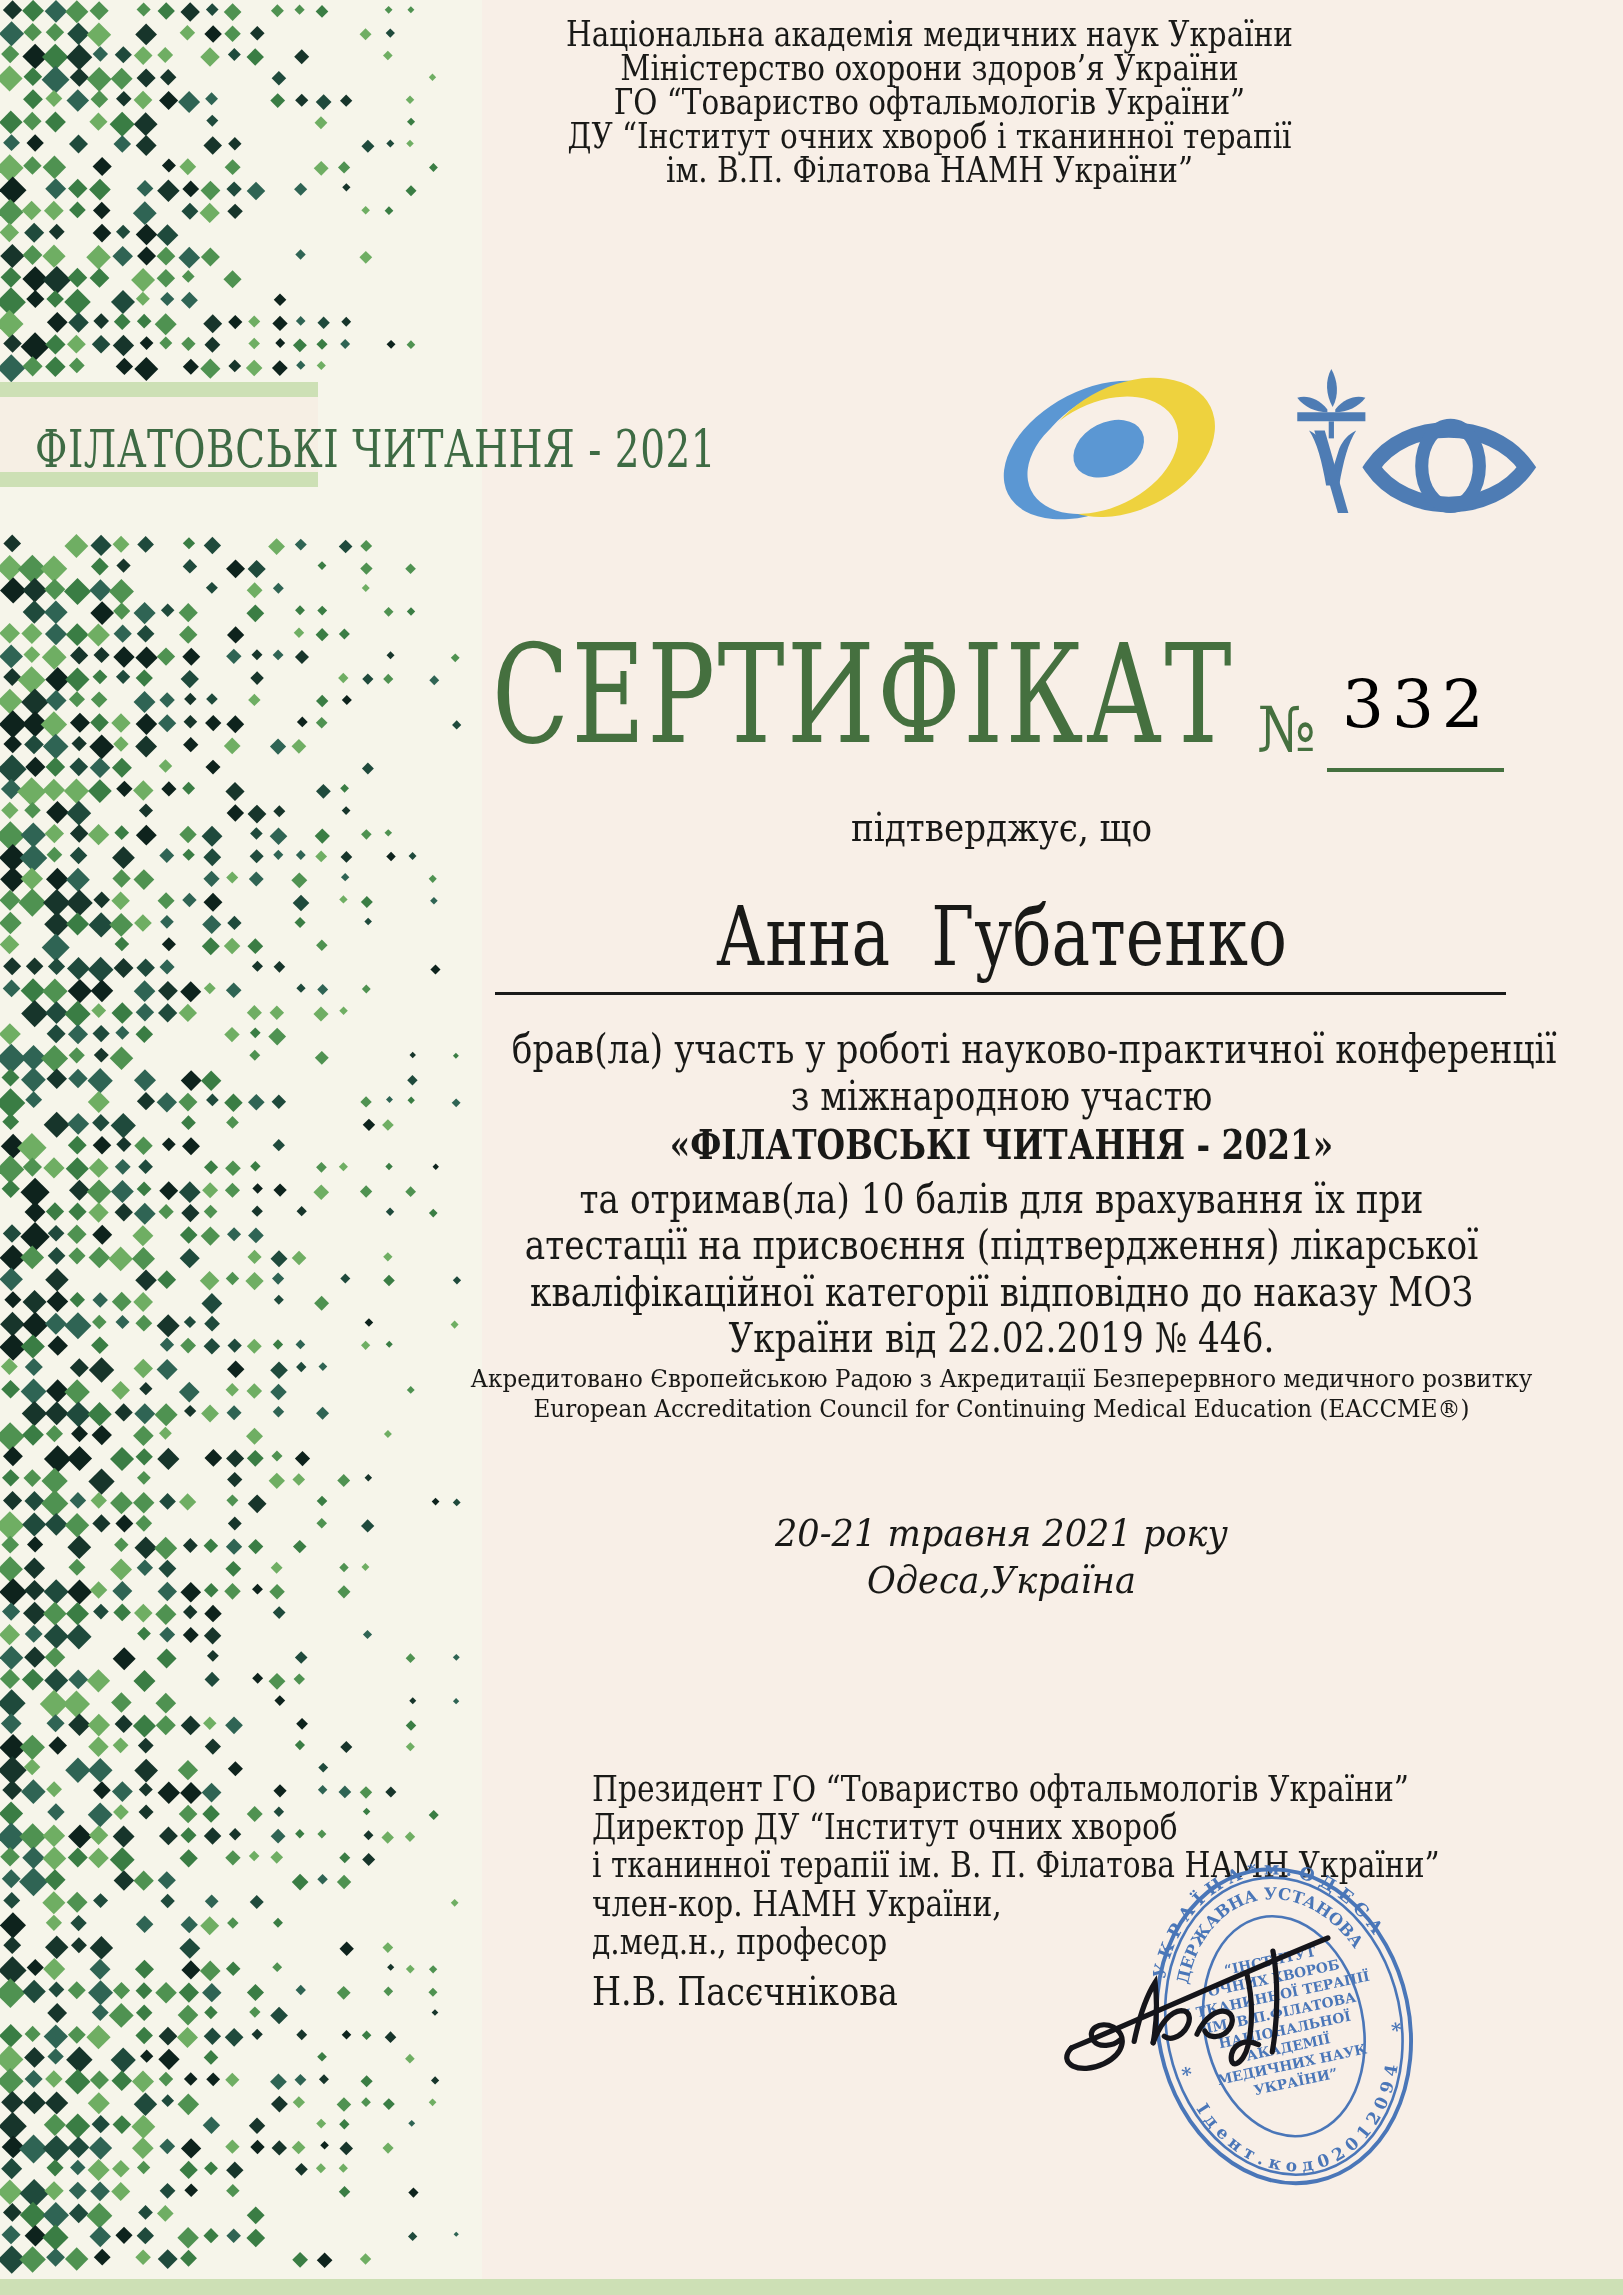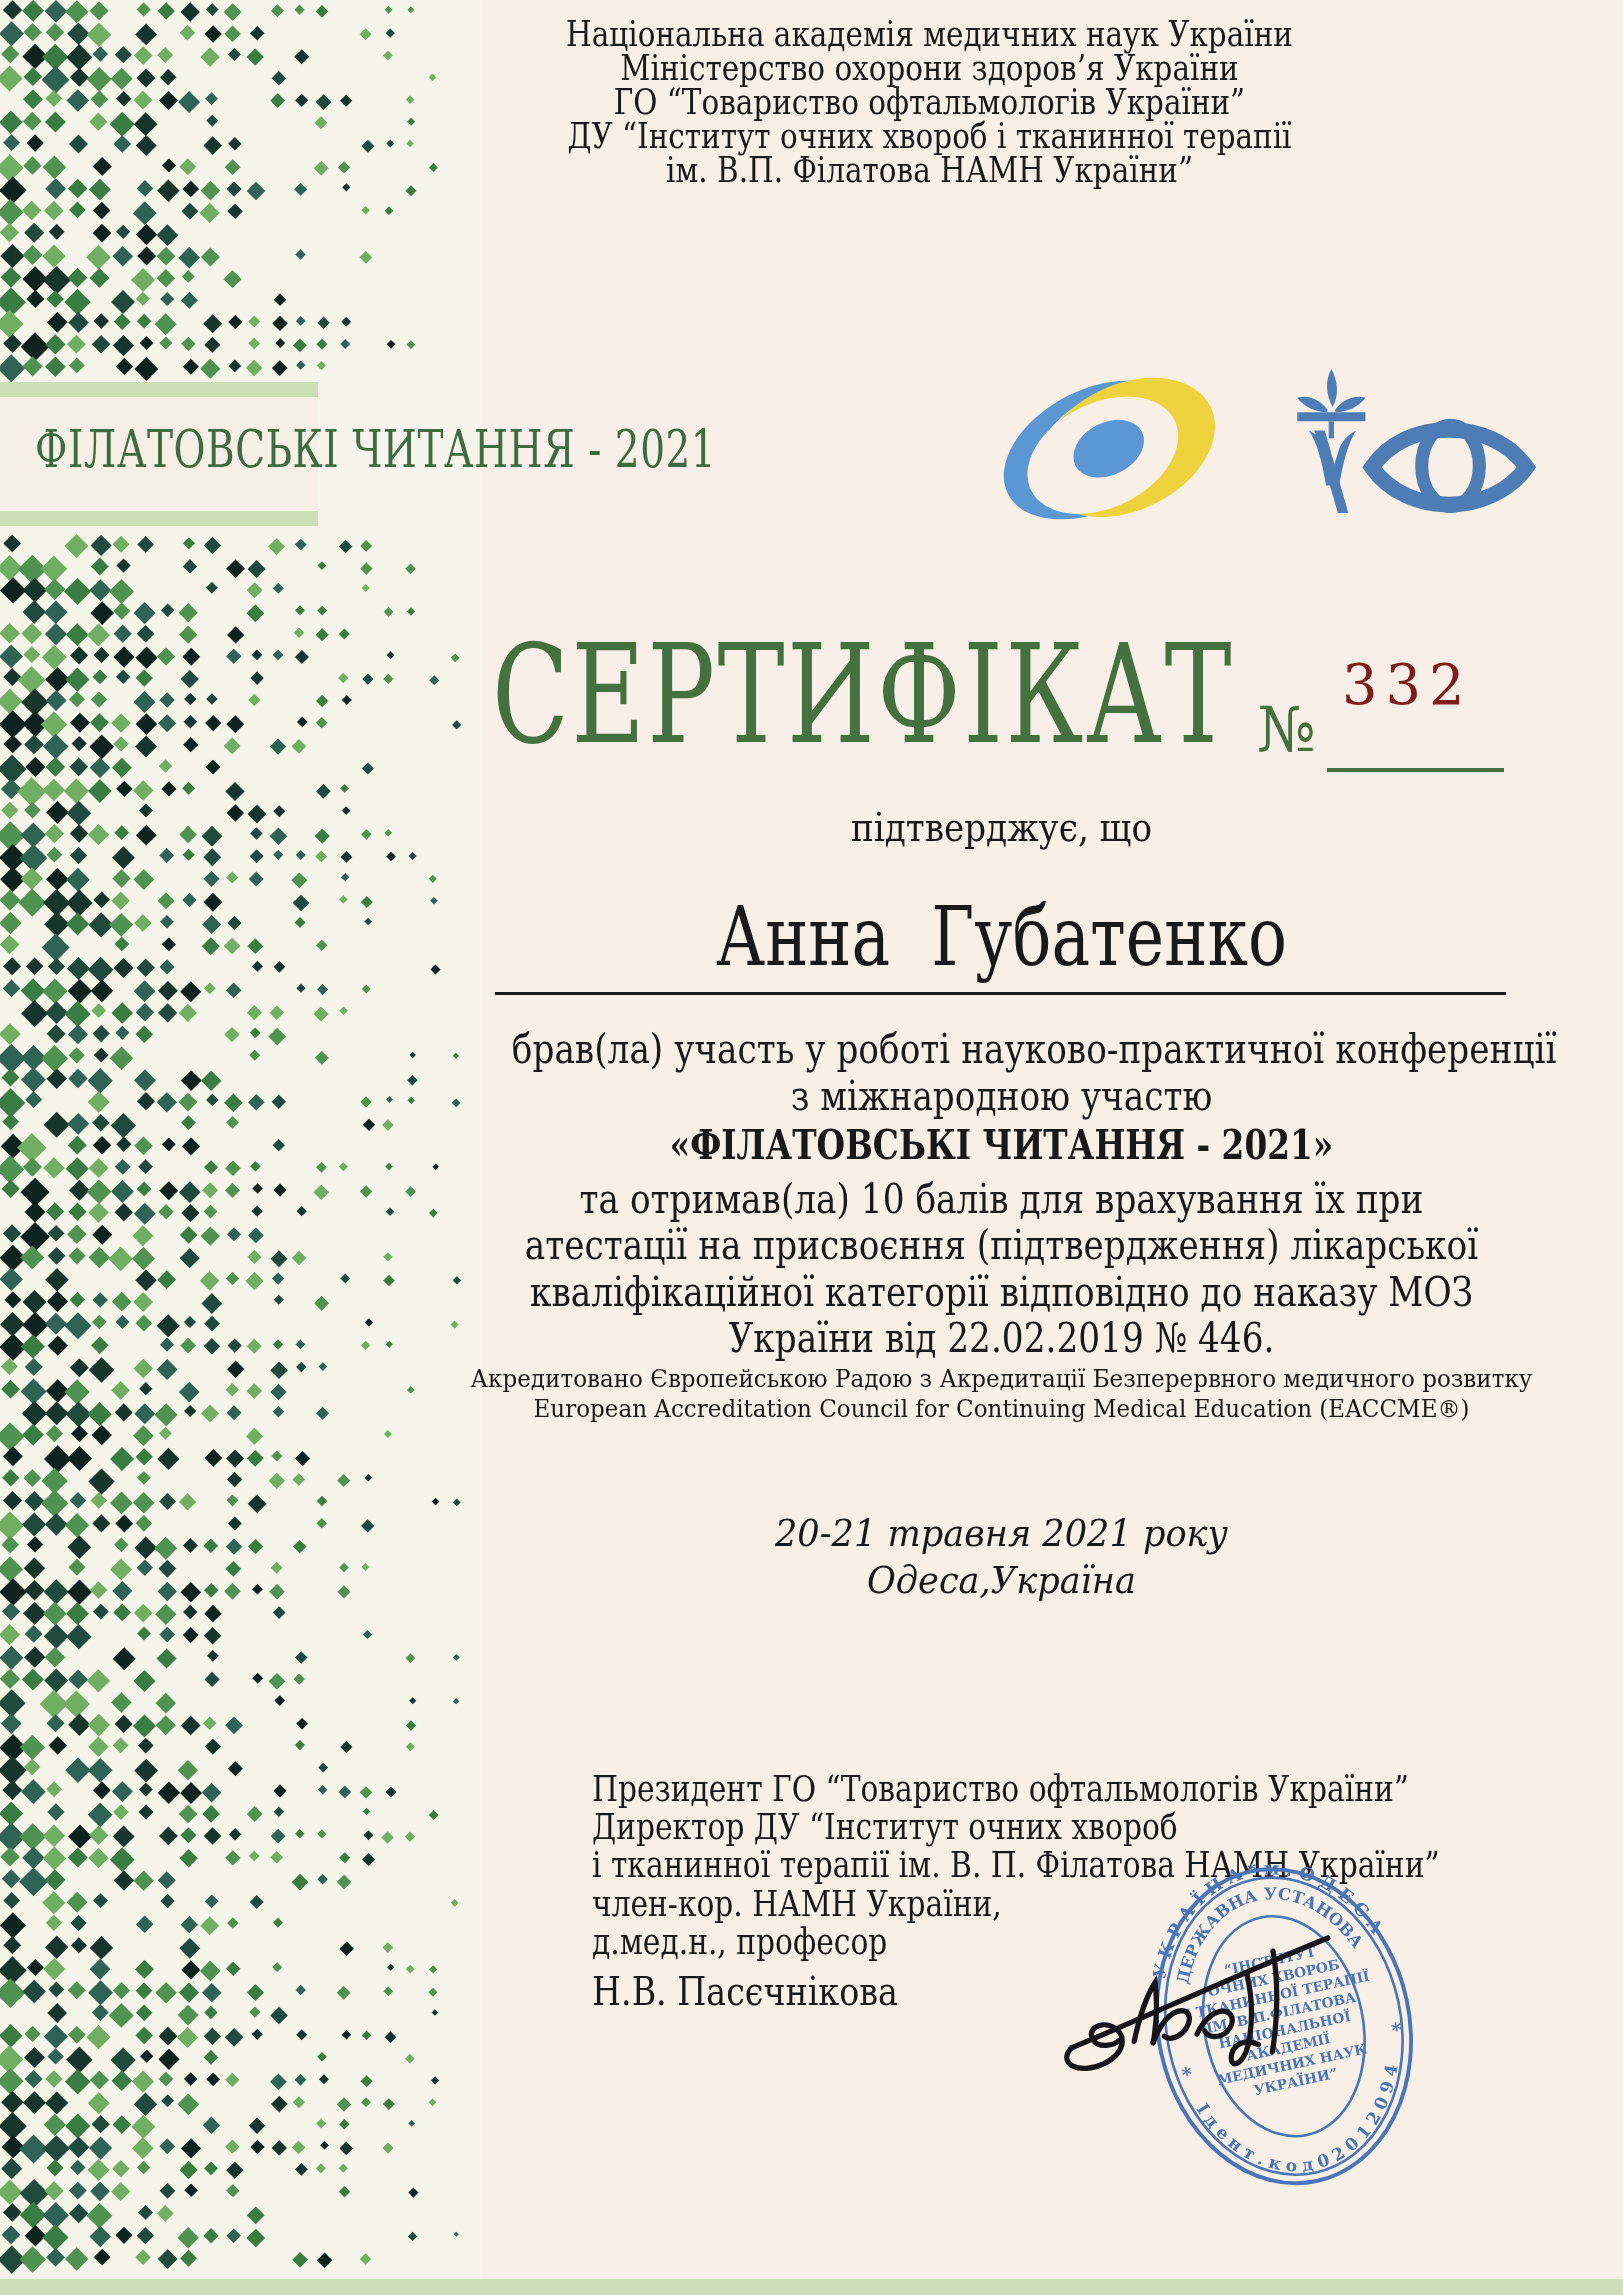--- a/index.html
+++ b/index.html
@@ -3,35 +3,35 @@
 <meta charset="utf-8">
 <style>
   html,body{margin:0;padding:0;background:#6b6b6b;}
   #page{position:relative;width:1623px;height:2295px;background:#f8efe7;overflow:hidden;
         font-family:"DejaVu Serif","Liberation Serif",serif;color:#191917;padding-left:16px;}
   .abs{position:absolute;}
   
   .band{left:0;top:0;width:482px;height:2295px;background:#f6f5ea;}
   #diamonds{position:absolute;left:0;top:0;}
   
-  .banner{left:0;top:382px;width:318px;height:144px;background:#f6efe4;}
+  .banner{left:0;top:382px;width:318px;height:105px;background:#f6efe4;}
   .banner-bar{position:absolute;left:0;width:100%;height:15px;background:#cde0b5;}
   .bar-top{top:0;}
   .bar-bottom{bottom:0;}
   .banner-label{position:absolute;left:0;top:15px;width:100%;height:105px;line-height:105px;
        text-align:center;font-size:50px;color:#3e6b44;letter-spacing:0.7px;white-space:nowrap;
        transform:scale(0.78,1.06);}
   
   .header{left:275px;top:17px;width:1309px;text-align:center;}
   .header-line{font-size:32px;line-height:34px;white-space:nowrap;transform:scale(0.92,1.1);}
   
   .title-word{left:492px;top:627px;font-size:136px;line-height:137px;color:#45703f;
        letter-spacing:3.3px;white-space:nowrap;transform:scale(0.74,1);transform-origin:left center;}
   .numero{left:1257px;top:699px;font-size:62px;line-height:62px;color:#45703f;}
-  .cert-number{left:1342px;top:642px;font-size:56px;line-height:85px;letter-spacing:7.9px;color:#7f1d1d;}
+  .cert-number{left:1342px;top:662px;font-size:66px;line-height:85px;letter-spacing:7.9px;color:#000000;}
   .num-underline{left:1327px;top:768px;width:177px;height:3.9px;background:#45703f;}
   
   .cline{left:445px;width:1113px;text-align:center;white-space:nowrap;}
   .confirm{top:805px;font-size:38px;transform:scale(0.9,1.05);}
   .recipient{top:889px;font-size:81px;white-space:pre;transform:scale(0.8,1.02);}
   .name-underline{left:495px;top:992px;width:1011px;height:3.3px;background:#1a1a1a;}
   .body-line{font-size:39px;transform:scale(0.88,1.05);}
   .b0{top:1026px;}.b1{top:1073px;}
   .b2{top:1121px;font-weight:bold;transform:scale(0.84,1.05);}
   .b3{top:1176px;}.b4{top:1222px;}.b5{top:1269px;}.b6{top:1315px;}

